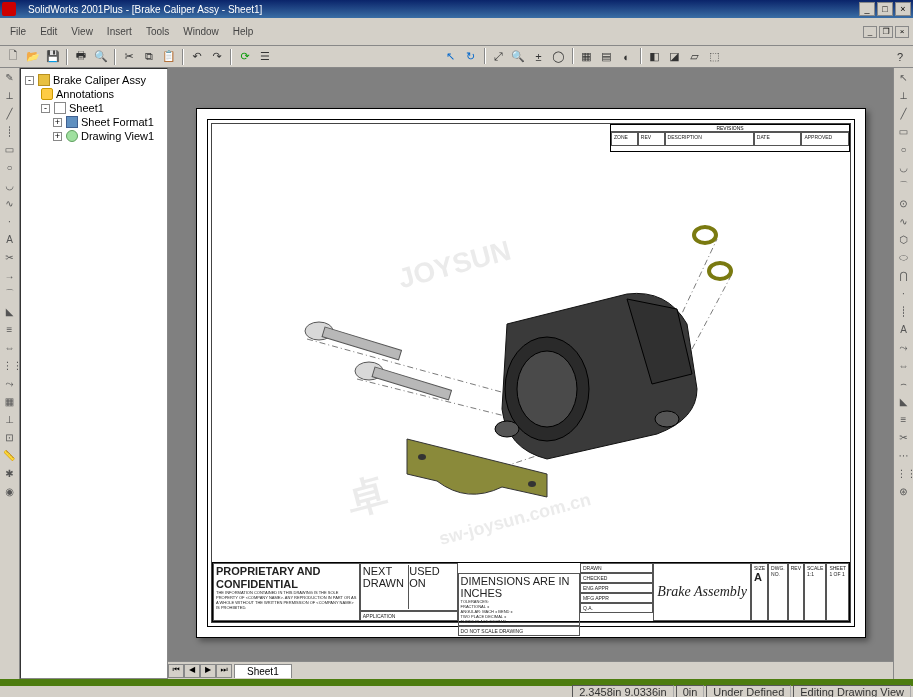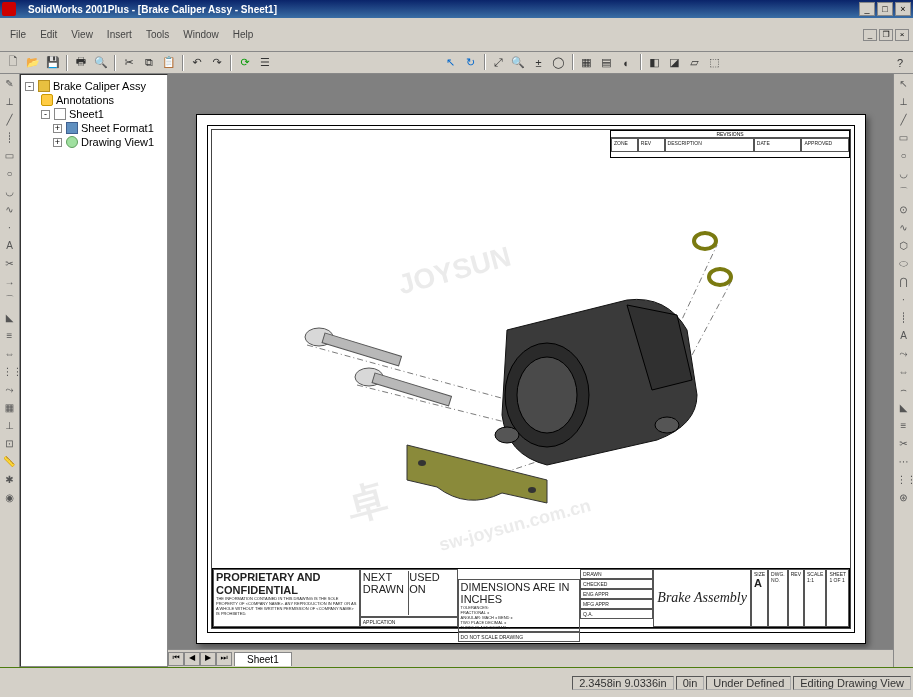--- a/index.html
+++ b/index.html
@@ -1,22 +1,22 @@
 <!DOCTYPE html>
 <html><head>
 <meta charset="utf-8">
 <style>
 * { box-sizing: border-box; margin: 0; padding: 0; font-family: "Tahoma", sans-serif; font-size: 11px; }
 body { width: 913px; height: 697px; background: #d4d0c8; display: flex; flex-direction: column; overflow: hidden; }
 .titlebar { height: 18px; background: linear-gradient(#0a246a, #3a6ea5); color: #fff; display: flex; align-items: center; padding: 0 2px; }
 .titlebar .appicon { width: 14px; height: 14px; background: #cc0000; border-radius: 2px; margin-right: 4px; }
-.titlebar .title { flex: 1; font-weight: bold; font-size: 10px; padding-left: 8px; }
+.titlebar .title { flex: 1; font-weight: normal; font-size: 10px; padding-left: 8px; }
 .titlebar .winbtns { display: flex; gap: 2px; }
 .titlebar .winbtn { width: 16px; height: 14px; background: #d4d0c8; border: 1px solid #888; font-size: 9px; text-align: center; line-height: 12px; color: #000; cursor: pointer; }
-.menubar { height: 34px; background: #d4d0c8; display: flex; align-items: center; padding: 0 4px; gap: 2px; border-bottom: 1px solid #888; }
+.menubar { height: 28px; background: #d4d0c8; display: flex; align-items: center; padding: 0 4px; gap: 2px; border-bottom: 1px solid #888; }
 .menubar .mi { padding: 1px 6px; color: #444; cursor: pointer; font-size: 10px; }
 .menubar .doc-btns { margin-left: auto; display: flex; gap: 2px; }
 .menubar .docbtn { width: 14px; height: 12px; background: #d4d0c8; border: 1px solid #888; font-size: 8px; text-align: center; }
 .toolbar { height: 22px; background: #d4d0c8; display: flex; align-items: center; padding: 0 4px; gap: 2px; border-bottom: 1px solid #888; }
 .tbtn { width: 18px; height: 18px; border: 1px solid transparent; display: flex; align-items: center; justify-content: center; cursor: pointer; color: #333; font-size: 11px; }
 .tsep { width: 2px; height: 16px; border-left: 1px solid #888; border-right: 1px solid #fff; margin: 0 2px; }
 .toolbar .center { margin-left: auto; display: flex; gap: 2px; }
 .toolbar .right { margin-left: auto; display: flex; gap: 2px; }
 .workarea { flex: 1; display: flex; min-height: 0; }
 .leftstrip { width: 20px; background: #d4d0c8; border-right: 1px solid #888; display: flex; flex-direction: column; align-items: center; padding-top: 2px; gap: 2px; }
@@ -40,21 +40,21 @@
 .sheetborder2 { position: absolute; left: 14px; top: 14px; right: 14px; bottom: 14px; border: 1px solid #444; }
 .tbblock { position: absolute; border: 1px solid #000; font-size: 6px; }
 .tbcell { border: 1px solid #555; padding: 1px 2px; font-size: 5px; color: #222; }
 .viewport-svg { position: absolute; left: 0; top: 0; }
 .sheet-tabbar { height: 18px; background: #d4d0c8; display: flex; align-items: center; border-top: 1px solid #888; }
 .sheet-tabbar .navset { display: flex; }
 .sheet-tabbar .navbtn { width: 16px; height: 14px; border: 1px solid #888; text-align: center; font-size: 8px; cursor: pointer; }
 .sheet-tab { padding: 1px 12px; background: #fff; border: 1px solid #888; border-bottom: none; font-size: 10px; cursor: pointer; margin-left: 2px; }
 .rightstrip { width: 20px; background: #d4d0c8; border-left: 1px solid #888; display: flex; flex-direction: column; align-items: center; padding-top: 2px; gap: 2px; }
 .rightstrip .rt { width: 16px; height: 16px; border: 1px solid transparent; font-size: 10px; text-align: center; line-height: 14px; cursor: pointer; color: #555; }
-.statusbar { height: 30px; background: #d4d0c8; display: flex; align-items: center; border-top: 1px solid #4d7c0f; font-size: 10px; }
+.statusbar { height: 18px; background: #d4d0c8; display: flex; align-items: center; border-top: 7px solid #4d7c0f; font-size: 10px; }
 .statusbar .cell { border: 1px inset #aaa; padding: 1px 6px; height: 14px; margin-right: 2px; display: flex; align-items: center; color: #333; }
 .statusbar .spacer { flex: 1; }
 .wm { position: absolute; font-size: 28px; color: rgba(120,120,120,.15); font-weight: bold; transform: rotate(-15deg); pointer-events: none; }
 </style>
 </head>
 <body>
 
 <div class="titlebar">
   <div class="appicon"></div>
   <div class="title">SolidWorks 2001Plus - [Brake Caliper Assy - Sheet1]</div>

